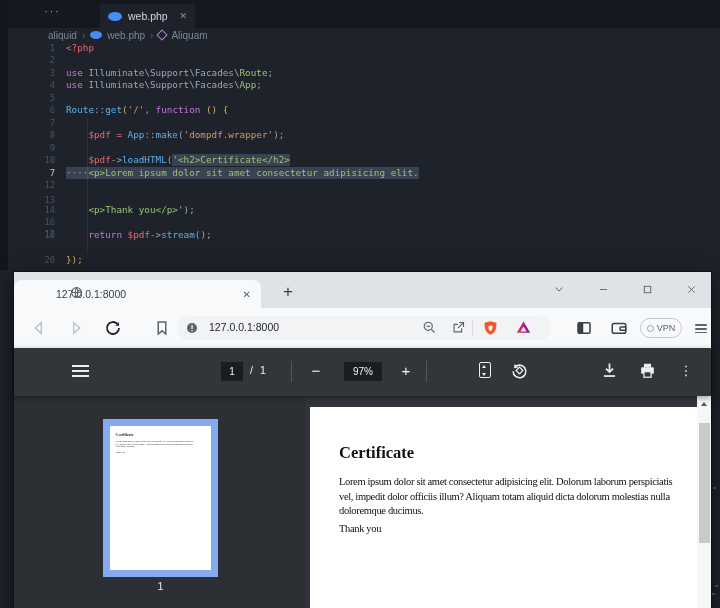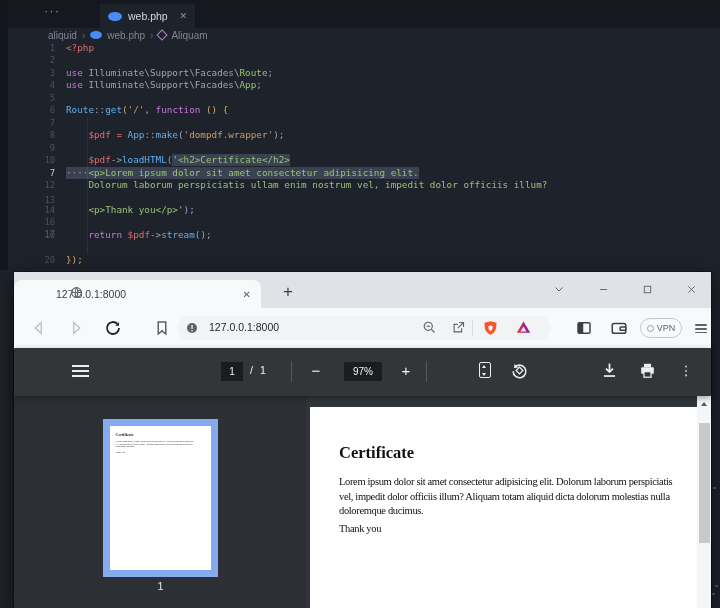--- a/index.html
+++ b/index.html
@@ -122,21 +122,21 @@
       <div class="code-line" style="top: 12.45px;"><span class="gutter">2</span></div>
       <div class="code-line" style="top: 24.9px;"><span class="gutter">3</span><span style="color: rgb(198, 120, 221);">use </span><span style="color: rgb(157, 165, 180);">Illuminate\Support\Facades\</span><span style="color: rgb(152, 195, 121);">Route</span><span style="color: rgb(157, 165, 180);">;</span></div>
       <div class="code-line" style="top: 37.35px;"><span class="gutter">4</span><span style="color: rgb(198, 120, 221);">use </span><span style="color: rgb(157, 165, 180);">Illuminate\Support\Facades\</span><span style="color: rgb(152, 195, 121);">App</span><span style="color: rgb(157, 165, 180);">;</span></div>
       <div class="code-line" style="top: 49.8px;"><span class="gutter">5</span></div>
       <div class="code-line" style="top: 62.25px;"><span class="gutter">6</span><span style="color: rgb(97, 175, 239);">Route</span><span style="color: rgb(157, 165, 180);">::</span><span style="color: rgb(97, 175, 239);">get</span><span style="color: rgb(213, 176, 107);">(</span><span style="color: rgb(209, 154, 102);">'/'</span><span style="color: rgb(157, 165, 180);">, </span><span style="color: rgb(198, 120, 221);">function</span><span style="color: rgb(157, 165, 180);"> </span><span style="color: rgb(213, 176, 107);">()</span><span style="color: rgb(213, 176, 107);"> {</span></div>
       <div class="code-line" style="top: 74.7px;"><span class="gutter">7</span></div>
       <div class="code-line" style="top: 87.15px;"><span class="gutter">8</span><span style="color: rgb(157, 165, 180);">    </span><span style="color: rgb(224, 108, 117);">$pdf</span><span style="color: rgb(224, 108, 117);"> = </span><span style="color: rgb(97, 175, 239);">App</span><span style="color: rgb(157, 165, 180);">::</span><span style="color: rgb(97, 175, 239);">make</span><span style="color: rgb(157, 165, 180);">(</span><span style="color: rgb(209, 154, 102);">'dompdf.wrapper'</span><span style="color: rgb(157, 165, 180);">);</span></div>
       <div class="code-line" style="top: 99.6px;"><span class="gutter">9</span></div>
       <div class="code-line" style="top: 112.05px;"><span class="gutter">10</span><span style="color: rgb(157, 165, 180);">    </span><span style="color: rgb(224, 108, 117);">$pdf</span><span style="color: rgb(157, 165, 180);">-&gt;</span><span style="color: rgb(97, 175, 239);">loadHTML</span><span style="color: rgb(157, 165, 180);">(</span><span class="hl" style="color: rgb(152, 195, 121);">'&lt;h2&gt;Certificate&lt;/h2&gt;</span></div>
       <div class="code-line" style="top: 124.5px;"><span class="gutter current">7</span><span class="hl ws-dots" style="color: rgb(157, 165, 180);">····</span><span class="hl" style="color: rgb(152, 195, 121);">&lt;p&gt;Lorem ipsum dolor sit amet consectetur adipisicing elit.</span></div>
-      <div class="code-line" style="top: 136.95px;"><span class="gutter">12</span><span style="color: rgb(157, 165, 180);">    </span><span style="color: rgb(152, 195, 121);">Dolorum laborum perspiciatis ullam enim nostrum vel, impedit dolor officiis illum?</span></div>
+      <div class="code-line" style="top: 136.95px;"><span class="gutter">12</span><span style="color: rgb(157, 165, 180);">    </span></div>
       <div class="code-line" style="top: 152px;"><span class="gutter">13</span><span style="color: rgb(157, 165, 180);">    </span></div>
       <div class="code-line" style="top: 161.85px;"><span class="gutter">14</span><span style="color: rgb(157, 165, 180);">    </span><span style="color: rgb(152, 195, 121);">&lt;p&gt;Thank you&lt;/p&gt;'</span><span style="color: rgb(157, 165, 180);">);</span></div>
       <div class="code-line" style="top: 174.3px;"><span class="gutter">16</span></div>
       <div class="code-line" style="top: 186.75px;"><span class="gutter">16</span><span style="color: rgb(157, 165, 180);">    </span><span style="color: rgb(198, 120, 221);">return</span><span style="color: rgb(157, 165, 180);"> </span><span style="color: rgb(224, 108, 117);">$pdf</span><span style="color: rgb(157, 165, 180);">-&gt;</span><span style="color: rgb(97, 175, 239);">stream</span><span style="color: rgb(157, 165, 180);">();</span></div>
       <div class="code-line" style="top: 186px;"><span class="gutter">17</span></div>
       <div class="code-line" style="top: 211.65px;"><span class="gutter">20</span><span style="color: rgb(213, 176, 107);">});</span></div>
     </div>
   <div class="indent-guide"></div>
   <div class="vsc-leftstrip"></div>
 

